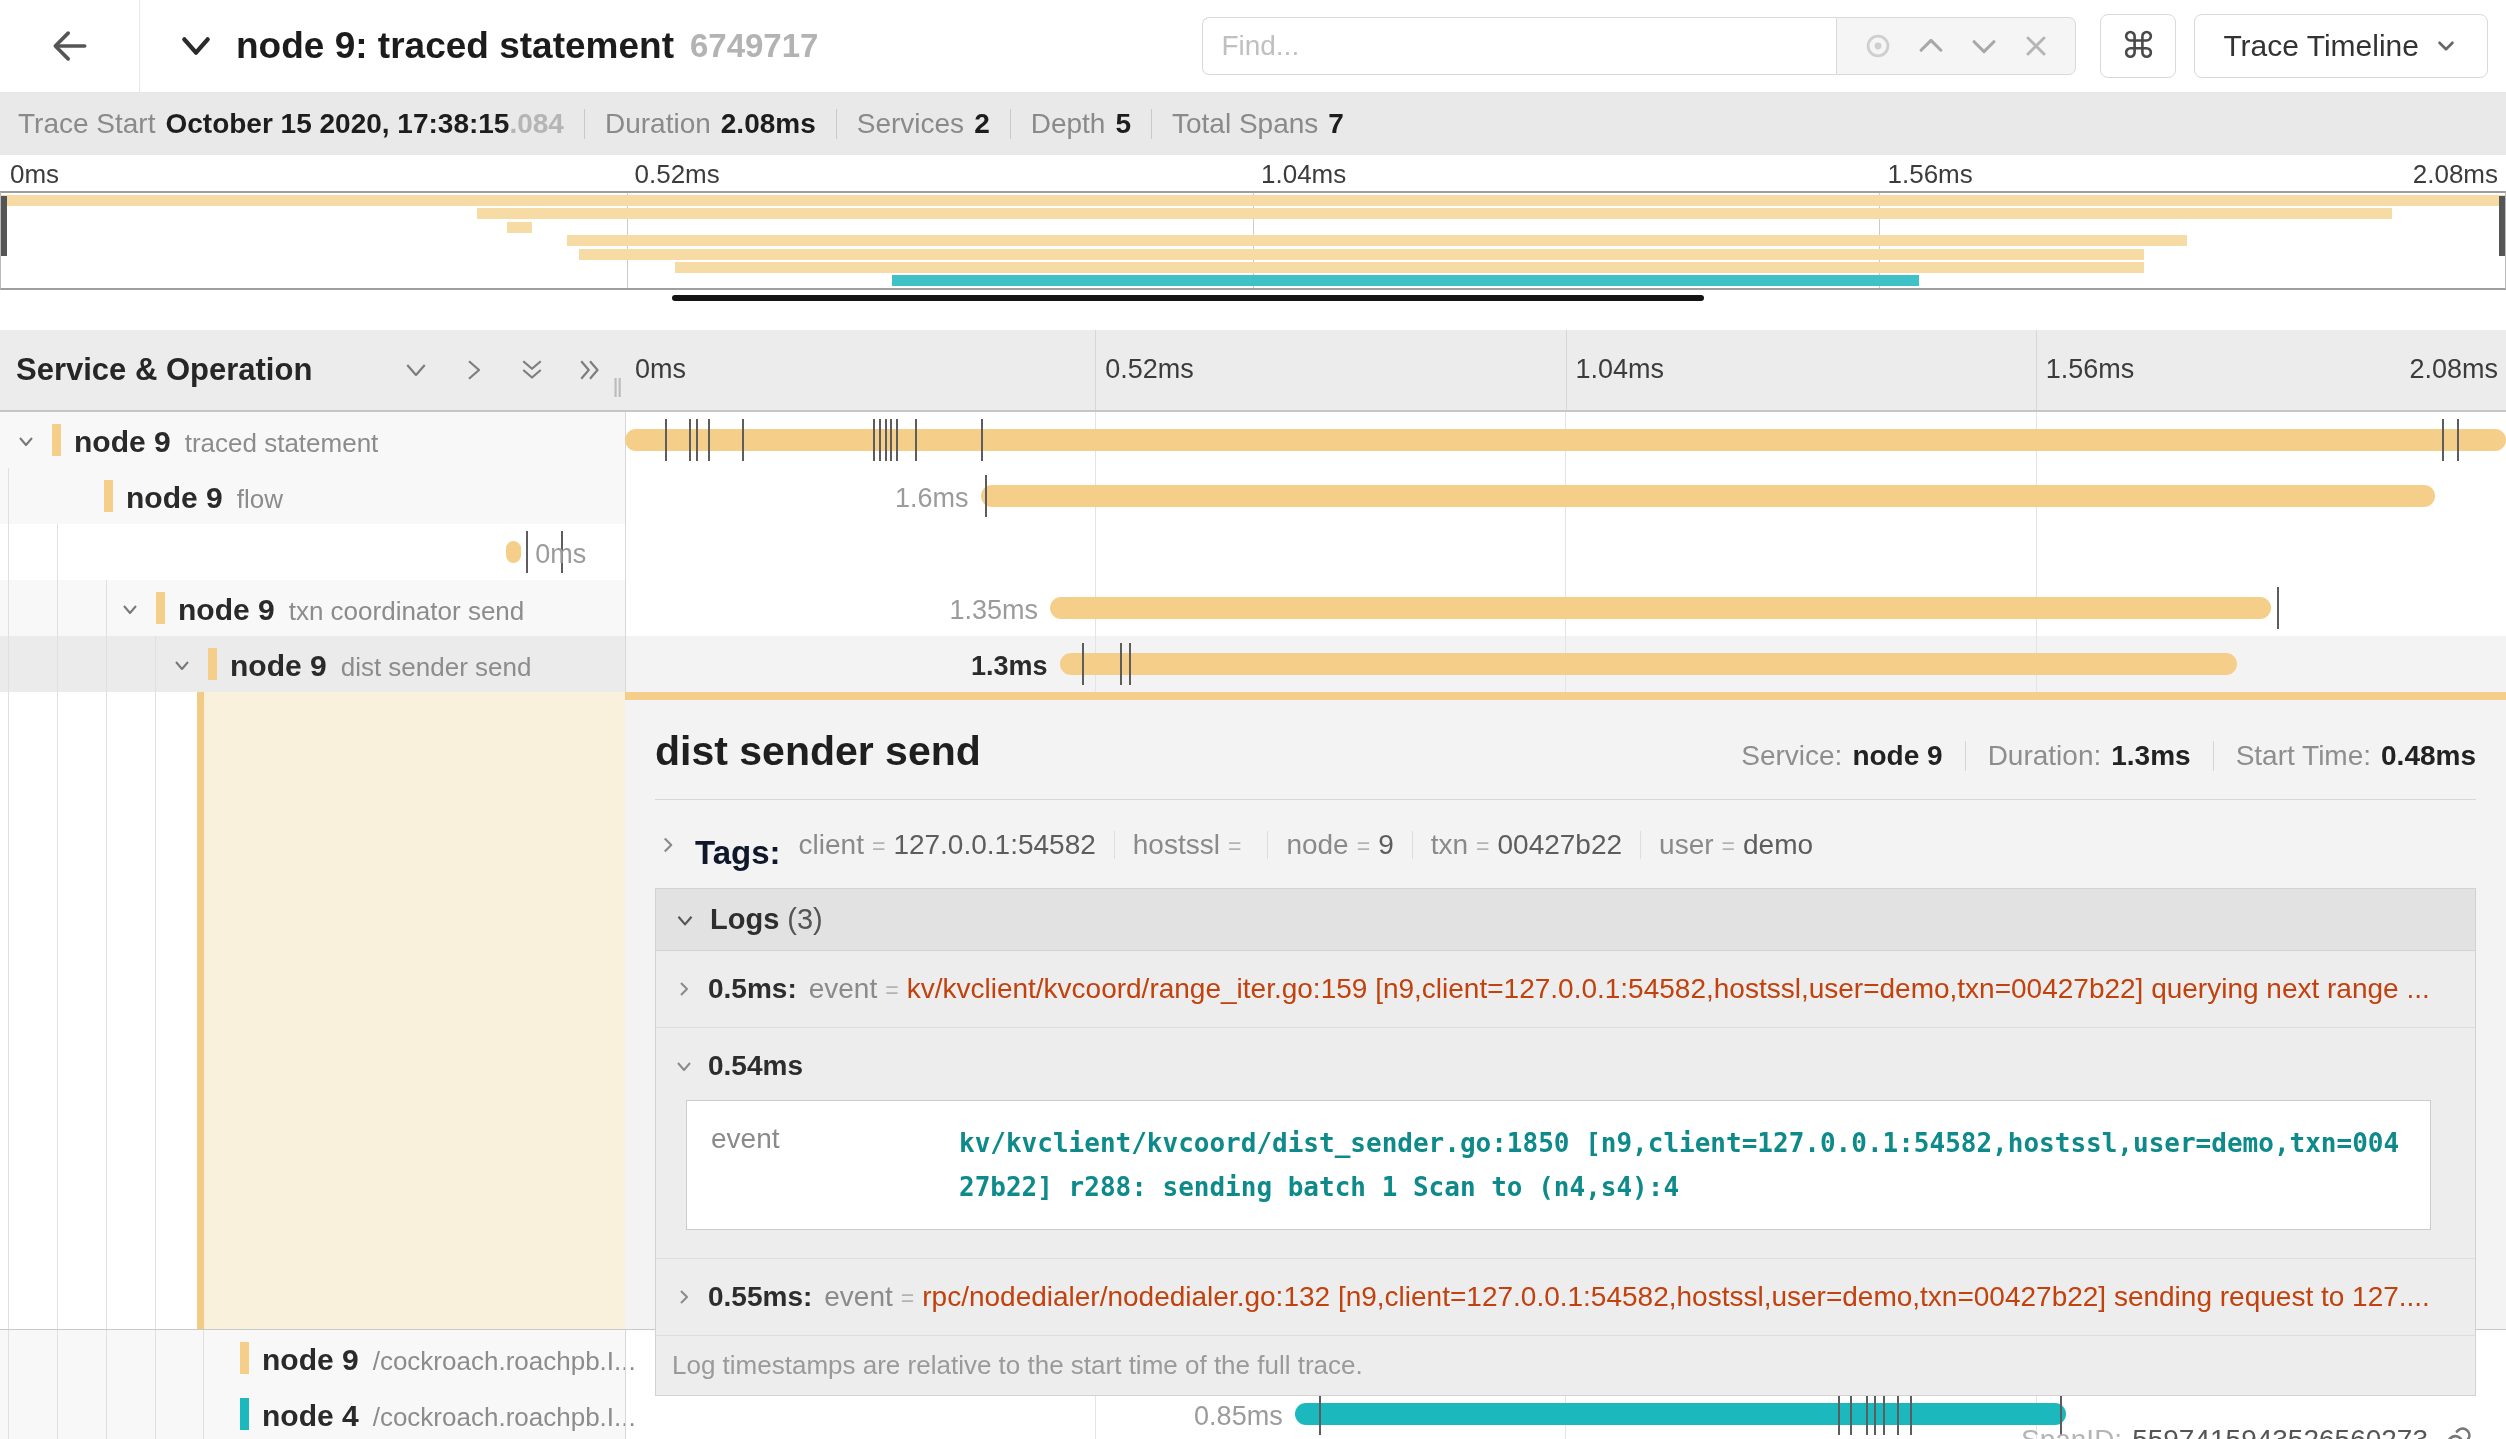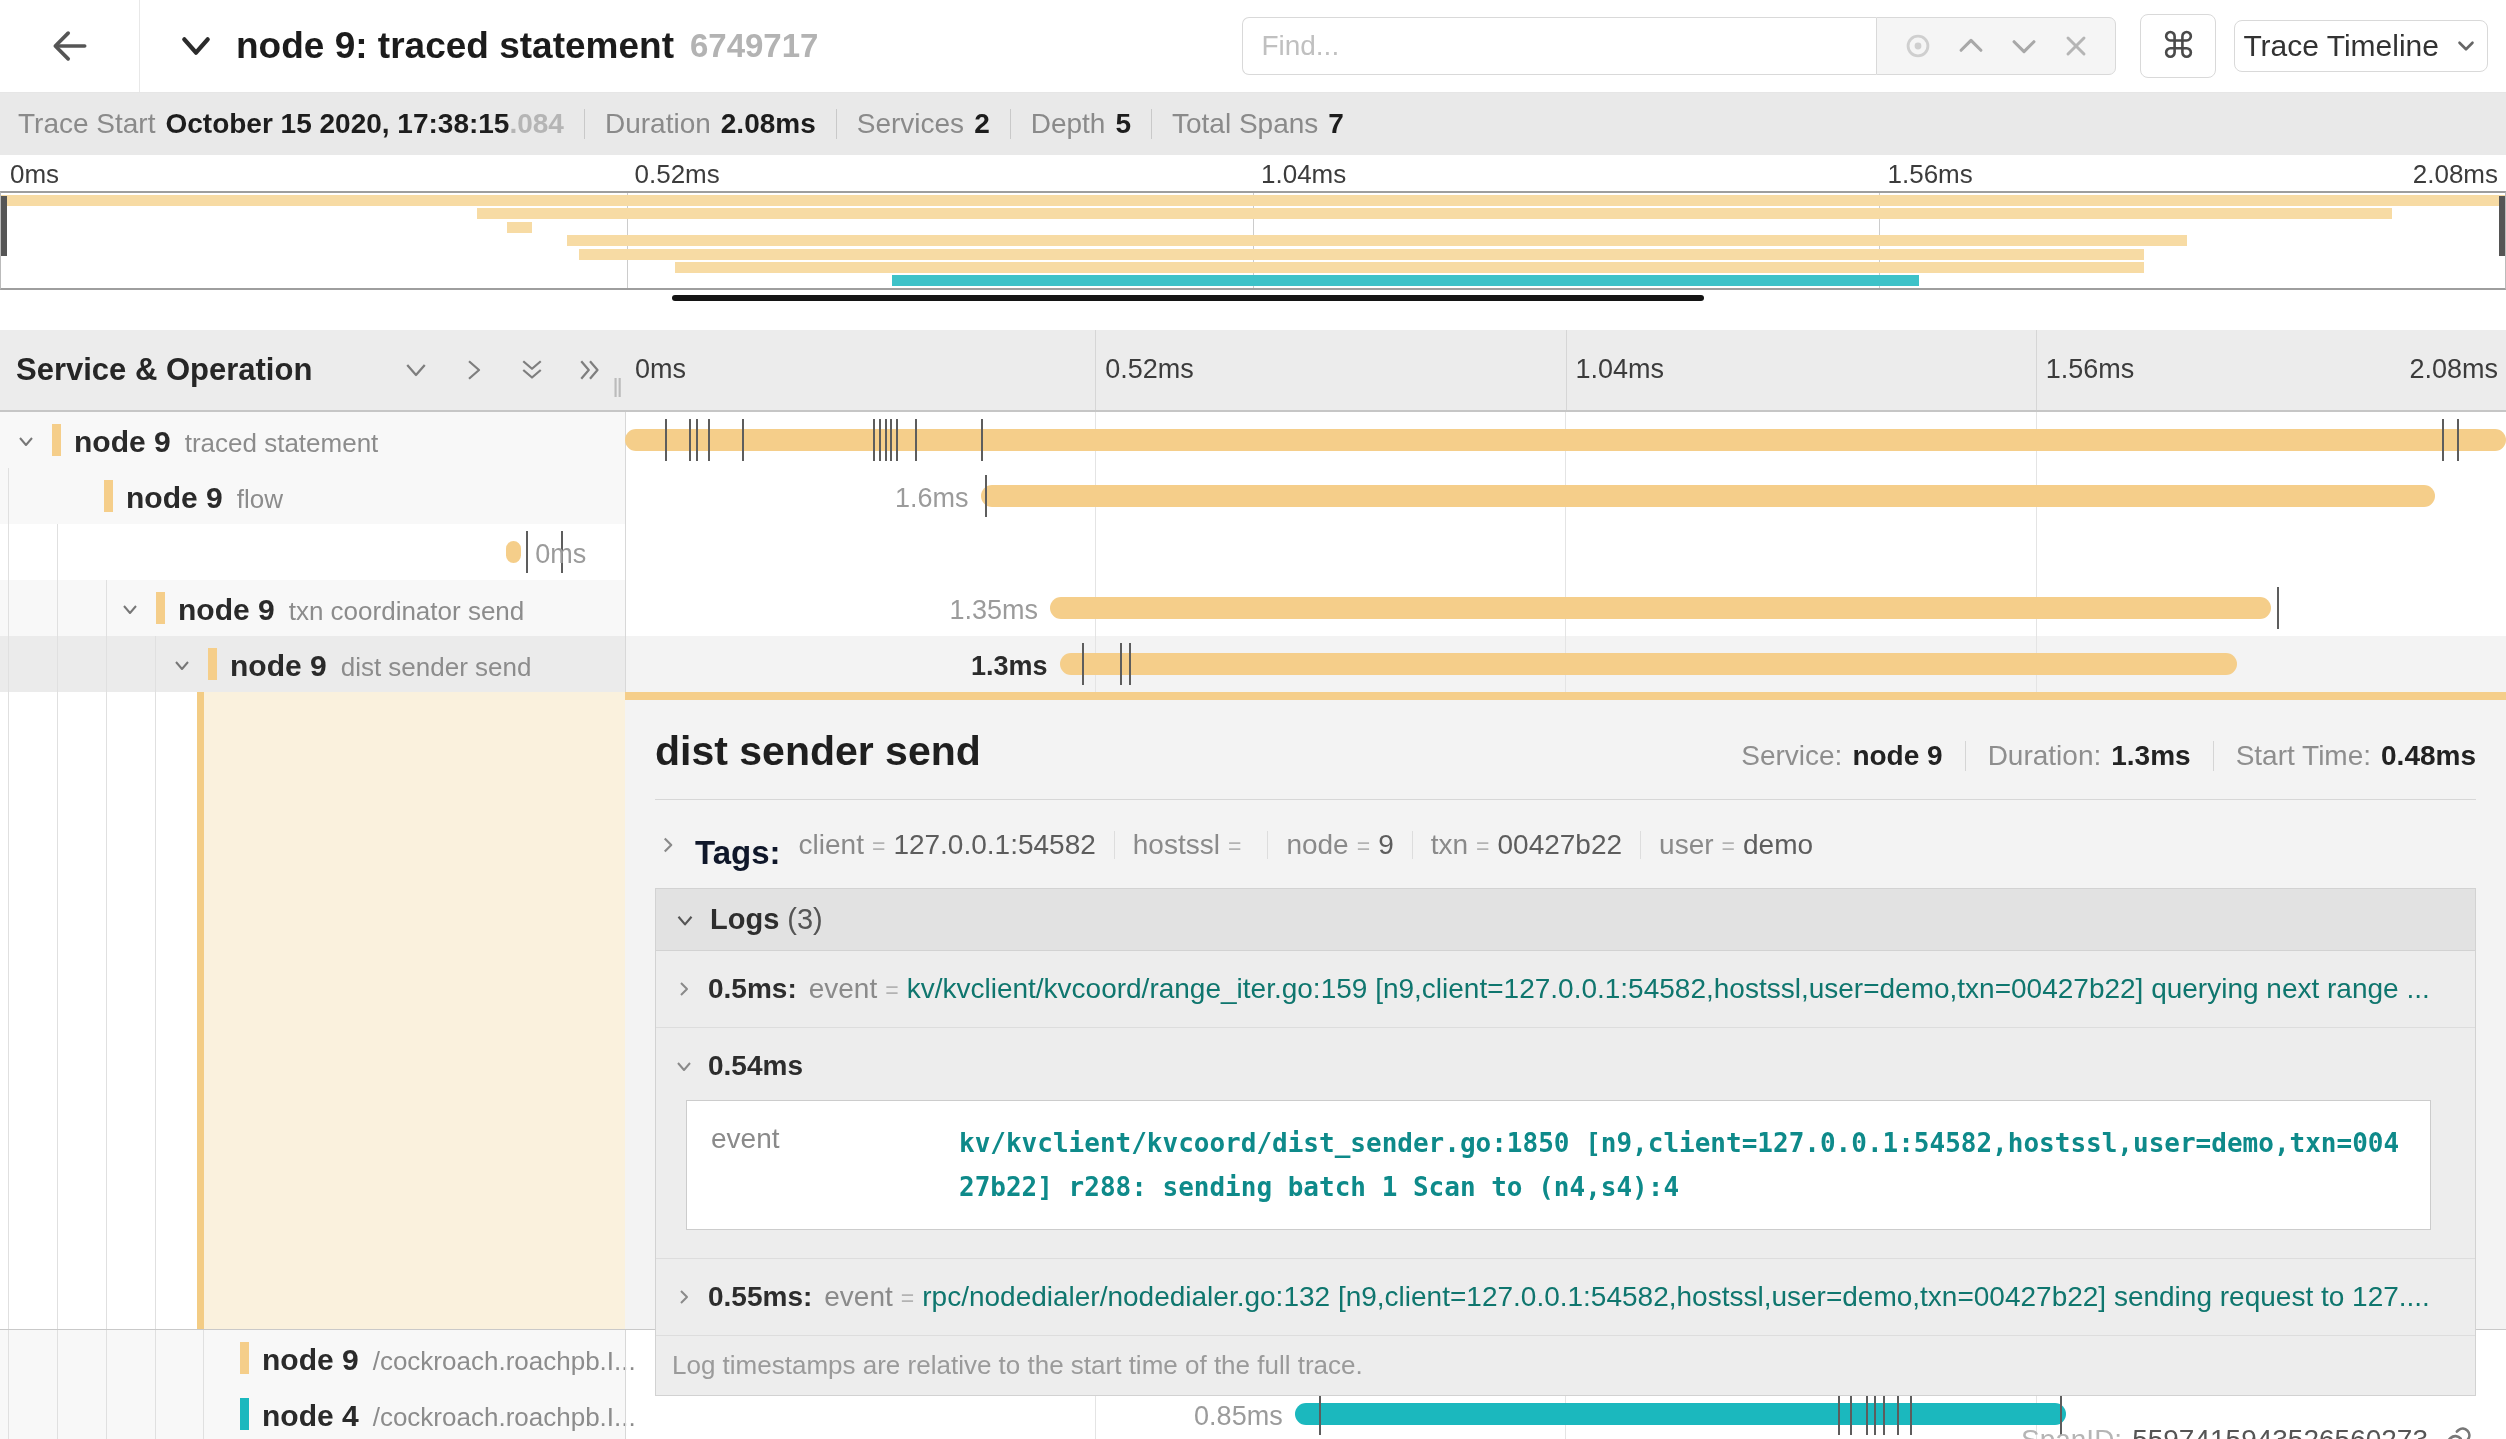--- a/index.html
+++ b/index.html
@@ -18,22 +18,22 @@
   .find-group { display:flex; height:58px; }
   .find-input { width:634px; height:58px; border:1px solid #d9d9d9; border-right:none;
     border-radius:7px 0 0 7px; font-size:28px; padding:0 18px; color:#333; outline:none;
     font-family:"Liberation Sans", sans-serif; }
   .find-input::placeholder { color:#c0c0c0; }
   .find-icons { width:240px; background:#f5f5f5; border:1px solid #d9d9d9; border-radius:0 7px 7px 0;
     display:flex; align-items:center; justify-content:space-around; padding:0 14px; }
   .shortcut-btn { width:76px; height:64px; border:1px solid #d9d9d9; border-radius:8px; background:#fff;
     font-size:36px; color:#4a4a4a; display:flex; align-items:center; justify-content:center;
     margin-left:24px; cursor:pointer; }
-  .view-btn { height:52px; border:1px solid #d9d9d9; border-radius:8px; background:#fff;
-    display:flex; align-items:center; padding:0 8px; margin-left:18px; cursor:pointer; }
+  .view-btn { height:64px; border:1px solid #d9d9d9; border-radius:8px; background:#fff;
+    display:flex; align-items:center; padding:0 28px; margin-left:18px; cursor:pointer; }
   .view-btn-label { font-size:30px; color:#333; margin-right:14px; }
 
   
   .summary { height:62px; background:#e9e9e9; display:flex; align-items:center; padding-left:18px; font-size:28px; }
   .sum-item { display:flex; align-items:baseline; }
   .sum-label { color:#8a8a8a; }
   .sum-value { color:#1d1d1d; font-weight:700; margin-left:10px; }
   .sum-suffix { color:#b5b5b5; font-weight:700; }
   .sum-sep { width:1px; height:30px; background:#c9c9c9; margin:0 20px; align-self:center; }
 
@@ -104,21 +104,21 @@
   .logs-box { border:1px solid #d2d2d2; background:#ededed; margin-top:16px; }
   .logs-header { background:#e2e2e2; border-bottom:1px solid #d2d2d2; padding:14px 16px; display:flex; align-items:center; cursor:pointer; }
   .logs-title { font-size:29px; font-weight:700; color:#2e2e2e; margin-left:12px; }
   .logs-count { font-size:29px; color:#555; margin-left:8px; font-weight:400; }
   .log-entry { padding:22px 16px; border-top:1px solid #ddd; }
   .log-entry:first-child { border-top:none; }
   .log-line { display:flex; align-items:baseline; white-space:nowrap; overflow:hidden; cursor:pointer; }
   .log-time { font-size:28px; font-weight:700; color:#2d2d2d; margin:0 12px; }
   .log-key { font-size:28px; color:#8a8a8a; }
   .log-eq { font-size:23px; color:#b3b3b3; margin:0 8px; }
-  .log-val { font-size:28px; color:#0f766e; overflow:hidden; text-overflow:ellipsis; }
+  .log-val { font-size:28px; color:#c2410c; overflow:hidden; text-overflow:ellipsis; }
   .event-box { background:#fff; border:1px solid #ccc; margin:18px 28px 6px 14px; display:grid; grid-template-columns:250px 1fr; }
   .event-key { font-size:28px; color:#8a8a8a; padding:22px 24px; }
   .event-val { font-family:"DejaVu Sans Mono", monospace; font-size:26px; font-weight:700; color:#0e8a8a;
     padding:20px 22px; line-height:1.7; max-width:1560px; word-break:break-all; }
   .logs-foot { border-top:1px solid #ddd; padding:14px 16px; font-size:26px; color:#9a9a9a; }
   .spanid-row { display:flex; justify-content:flex-end; align-items:center; margin:28px 2px 26px 0; }
   .spanid-label { font-size:28px; color:#b5b5b5; }
   .spanid-value { font-size:28px; color:#555; margin-left:10px; }
   .spanid-link { margin-left:14px; display:flex; cursor:pointer; }
 

